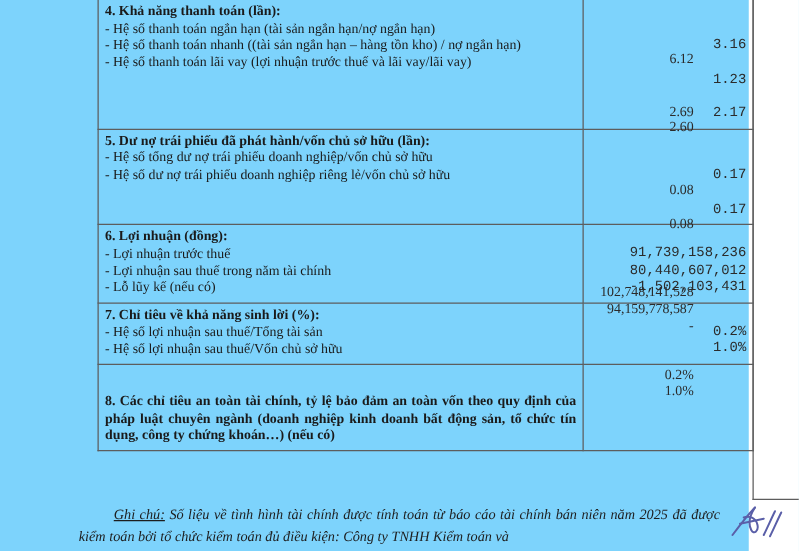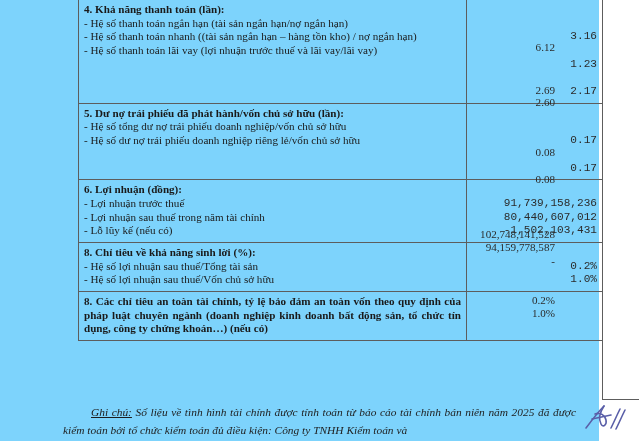--- a/index.html
+++ b/index.html
@@ -53,20 +53,21 @@
   }
 
   .sec-title {
     font-weight: bold;
     display: block;
     margin-bottom: 0px;
   }
   .sec-title.just {
     text-align: justify;
     text-align-last: left;
+    margin-top: 20px;
   }
   .line {
     display: block;
     text-align: justify;
     text-align-last: left;
   }
   .valline { display: block; height: 13.7px; }
   .valline.blank { color: transparent; }
 
   
@@ -176,21 +177,21 @@
         <td class="cell-val">
           <span class="valline blank">.</span>
           <span class="valline">91,739,158,236</span>
           <span class="valline">80,440,607,012</span>
           <span class="valline">-1,502,103,431</span>
         </td>
       </tr>
 
       <tr>
         <td class="cell-label">
-          <span class="sec-title">8. Chỉ tiêu về khả năng sinh lời (%):</span>
+          <span class="sec-title">7. Chỉ tiêu về khả năng sinh lời (%):</span>
           <span class="line">- Hệ số lợi nhuận sau thuế/Tổng tài sản</span>
           <span class="line">- Hệ số lợi nhuận sau thuế/Vốn chủ sở hữu</span>
         </td>
         <td class="cell-val">
           <span class="valline blank">.</span>
           <span class="valline">0.2%</span>
           <span class="valline">1.0%</span>
         </td>
       </tr>
 

